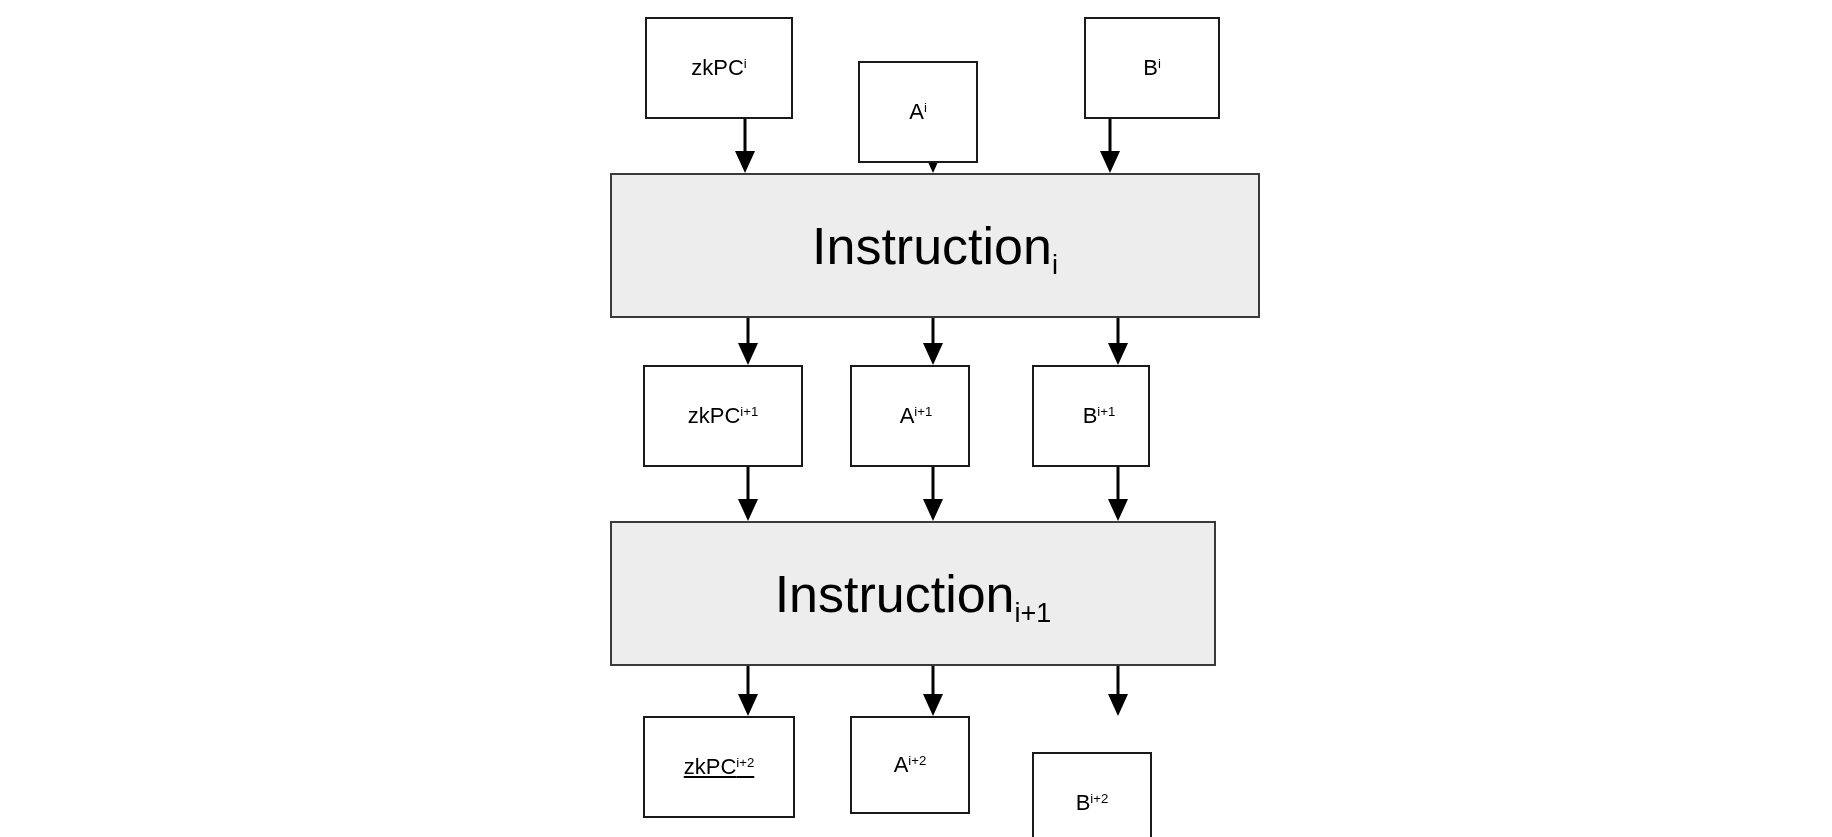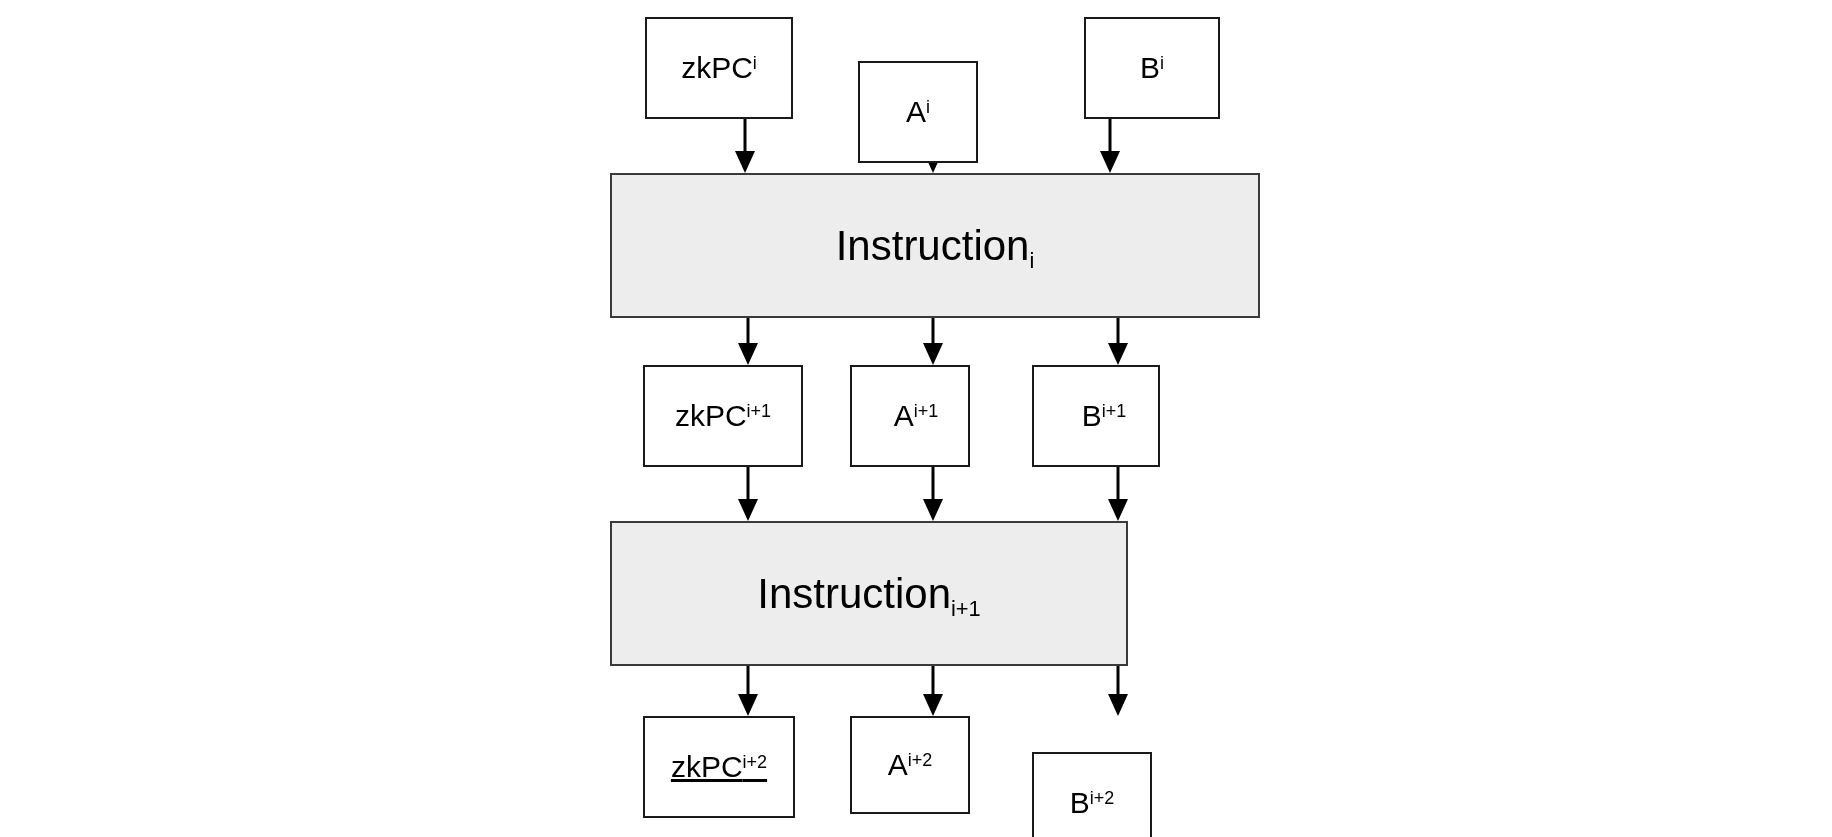--- a/index.html
+++ b/index.html
@@ -23,27 +23,27 @@
     display: flex;
     align-items: center;
     justify-content: center;
     border: 2px solid #1a1a1a;
     background: #ffffff;
     color: #000000;
     line-height: 1;
     white-space: nowrap;
   }
   .node.reg {
-    font-size: 30px;
+    font-size: 22px;
     justify-content: center;
   }
   .node.instr {
     background: #ededed;
     border: 2px solid #3a3a3a;
-    font-size: 42px;
+    font-size: 52px;
   }
   .node .lbl {
     display: inline-block;
     position: relative;
   }
   sup {
     font-size: 0.60em;
     line-height: 0;
     position: relative;
     top: -0.52em;
@@ -135,24 +135,24 @@
       </div>
       <div class="node instr" style="left: 610px; top: 173px; width: 650px; height: 145px;">
         <span class="lbl"><span>Instruction</span><sub>i</sub></span>
       </div>
       <div class="node reg" style="left: 643px; top: 365px; width: 160px; height: 102px;">
         <span class="lbl"><span>zkPC</span><sup>i+1</sup></span>
       </div>
       <div class="node reg" style="left: 850px; top: 365px; width: 120px; height: 102px; padding-left: 12px;">
         <span class="lbl"><span>A</span><sup>i+1</sup></span>
       </div>
-      <div class="node reg" style="left: 1032px; top: 365px; width: 128px; height: 102px; padding-left: 16px;">
+      <div class="node reg" style="left: 1032px; top: 365px; width: 118px; height: 102px; padding-left: 16px;">
         <span class="lbl"><span>B</span><sup>i+1</sup></span>
       </div>
-      <div class="node instr" style="left: 610px; top: 521px; width: 518px; height: 145px;">
+      <div class="node instr" style="left: 610px; top: 521px; width: 606px; height: 145px;">
         <span class="lbl"><span>Instruction</span><sub>i+1</sub></span>
       </div>
       <div class="node reg" style="left: 643px; top: 716px; width: 152px; height: 102px; text-decoration: underline;">
         <span class="lbl"><span>zkPC</span><sup>i+2</sup></span>
       </div>
       <div class="node reg" style="left: 850px; top: 716px; width: 120px; height: 98px;">
         <span class="lbl"><span>A</span><sup>i+2</sup></span>
       </div>
       <div class="node reg" style="left: 1032px; top: 752px; width: 120px; height: 102px;">
         <span class="lbl"><span>B</span><sup>i+2</sup></span>

